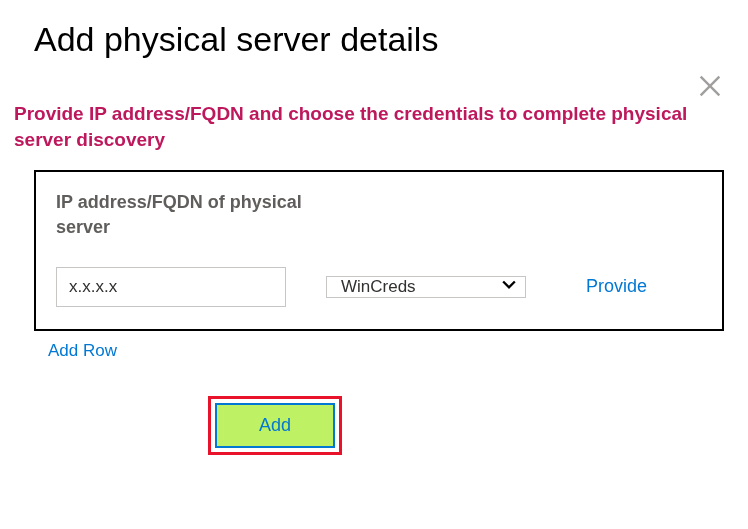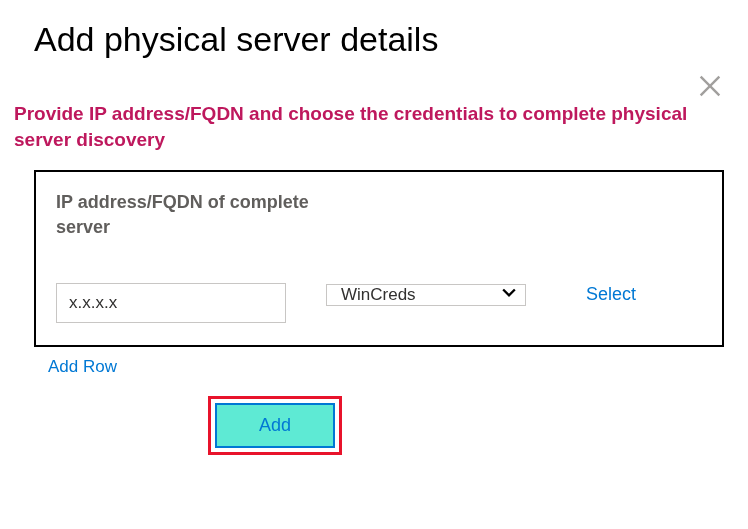--- a/index.html
+++ b/index.html
@@ -69,21 +69,20 @@
       margin-top: 28px;
     }
     .ip-input {
       width: 230px;
       height: 40px;
       border: 1px solid #c8c6c4;
       padding: 0 12px;
       font-size: 17px;
       font-family: inherit;
       color: #323130;
-      margin-top: 16px;
     }
     .select-wrap {
       position: relative;
       width: 200px;
     }
     .cred-select {
       width: 100%;
       height: 22px;
       border: 1px solid #c8c6c4;
       padding: 0 34px 0 14px;
@@ -121,21 +120,21 @@
     }
     .add-button-highlight {
       position: absolute;
       left: 208px;
       top: 396px;
       border: 3px solid #e8132b;
       padding: 4px;
     }
     .add-button {
       border: 2px solid #0078d4;
-      background: #5eead4;
+      background: #bef264;
       color: #0078d4;
       font-size: 18px;
       font-family: inherit;
       padding: 10px 42px;
       cursor: pointer;
     }
   </style>
 </head>
 <body>
 
@@ -147,36 +146,36 @@
   <svg viewBox="0 0 24 24" fill="none">
     <line x1="4" y1="4" x2="20" y2="20"></line>
     <line x1="20" y1="4" x2="4" y2="20"></line>
   </svg>
 </div>
 
 <p class="description">Provide IP address/FQDN and choose the credentials to complete physical server discovery</p>
 
 <div class="table-box">
   <div class="headers">
-    <div class="header-col ip">IP address/FQDN of complete server</div>
+    <div class="header-col ip">IP address/FQDN of physical server</div>
   </div>
 
   <div class="row">
     <input type="text" class="ip-input" value="x.x.x.x" style="">
     <div class="select-wrap">
       <select class="cred-select">
         <option>WinCreds</option>
       </select>
       <span class="chevron">
         <svg viewBox="0 0 12 12">
             <path d="M1 3 L6 8 L11 3" fill="none" stroke="#000" stroke-width="2"></path>
           </svg>
       </span>
     </div>
-    <span class="delete-link">Select</span>
+    <span class="delete-link">Provide</span>
   </div>
 </div>
 
 <span class="add-row-link">Add Row</span>
 
 <div class="add-button-highlight">
   <button class="add-button">Add</button>
 </div>
 
 

